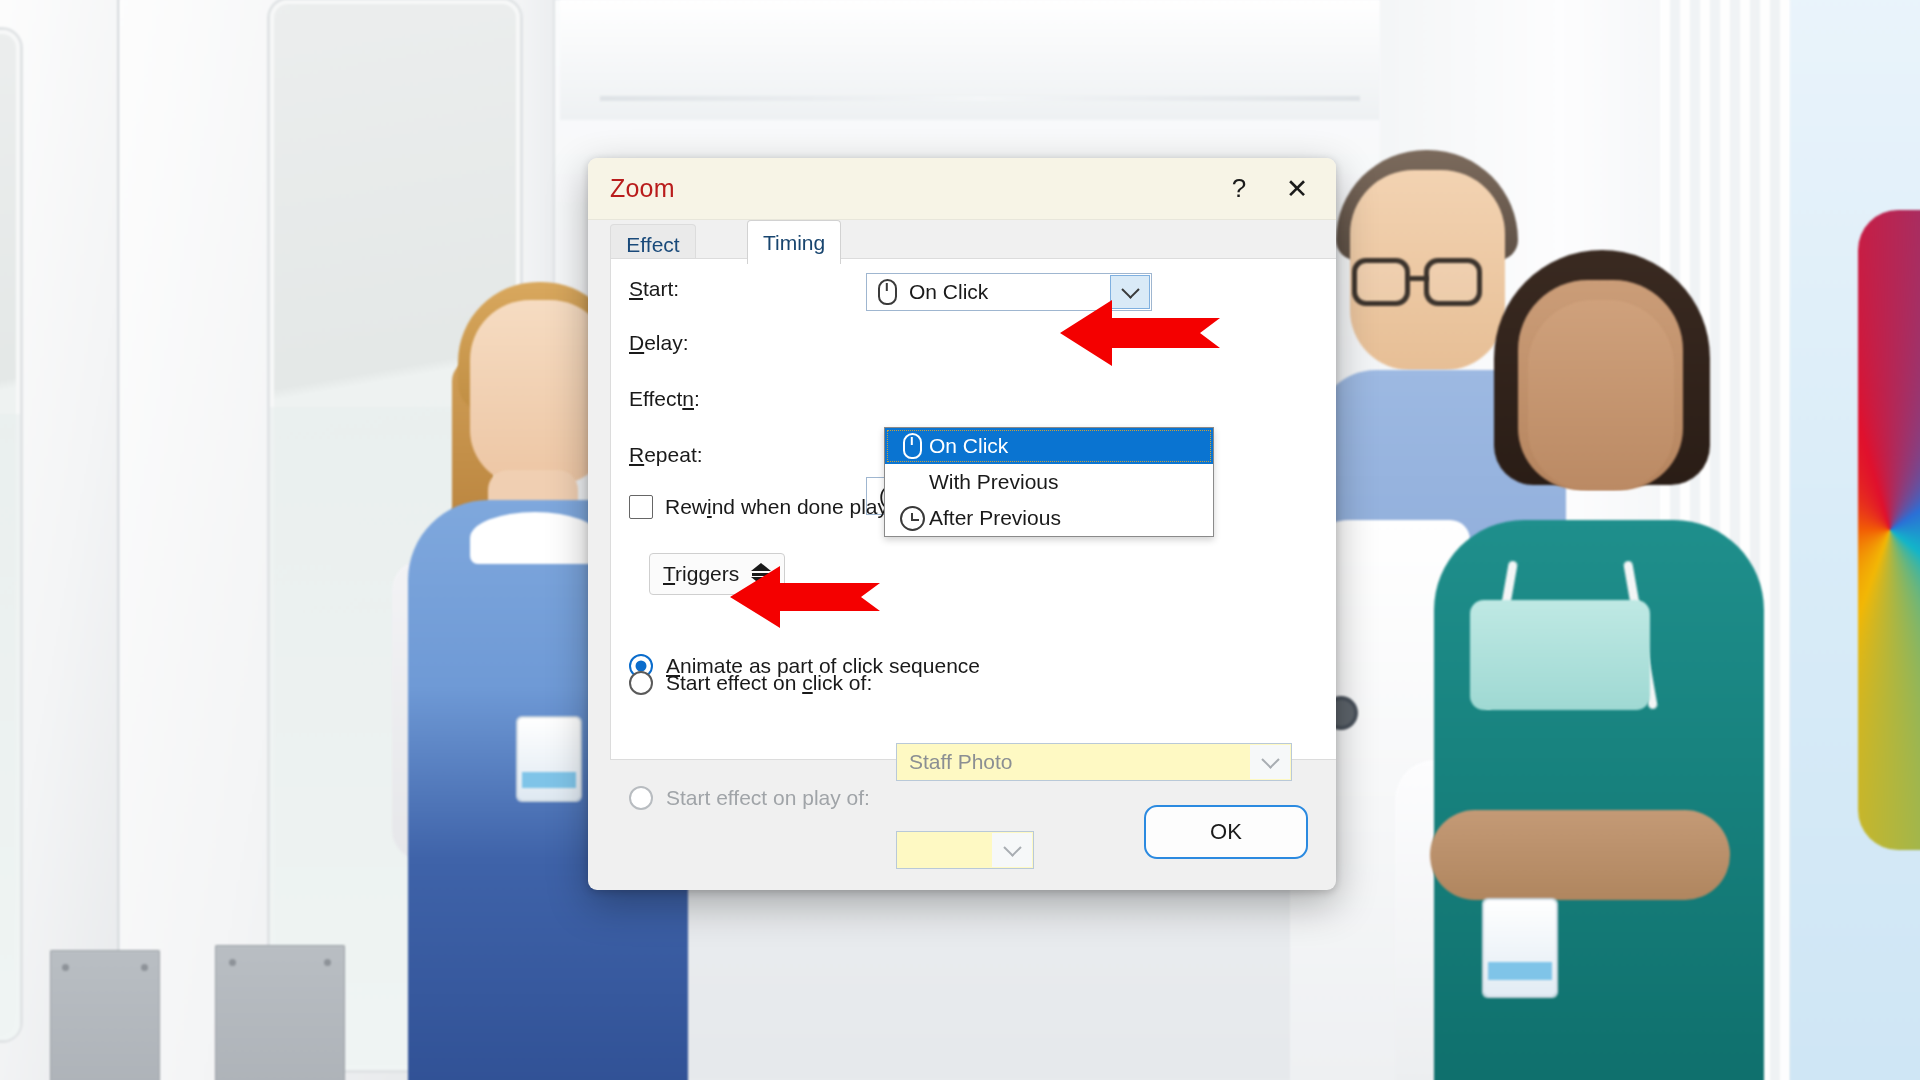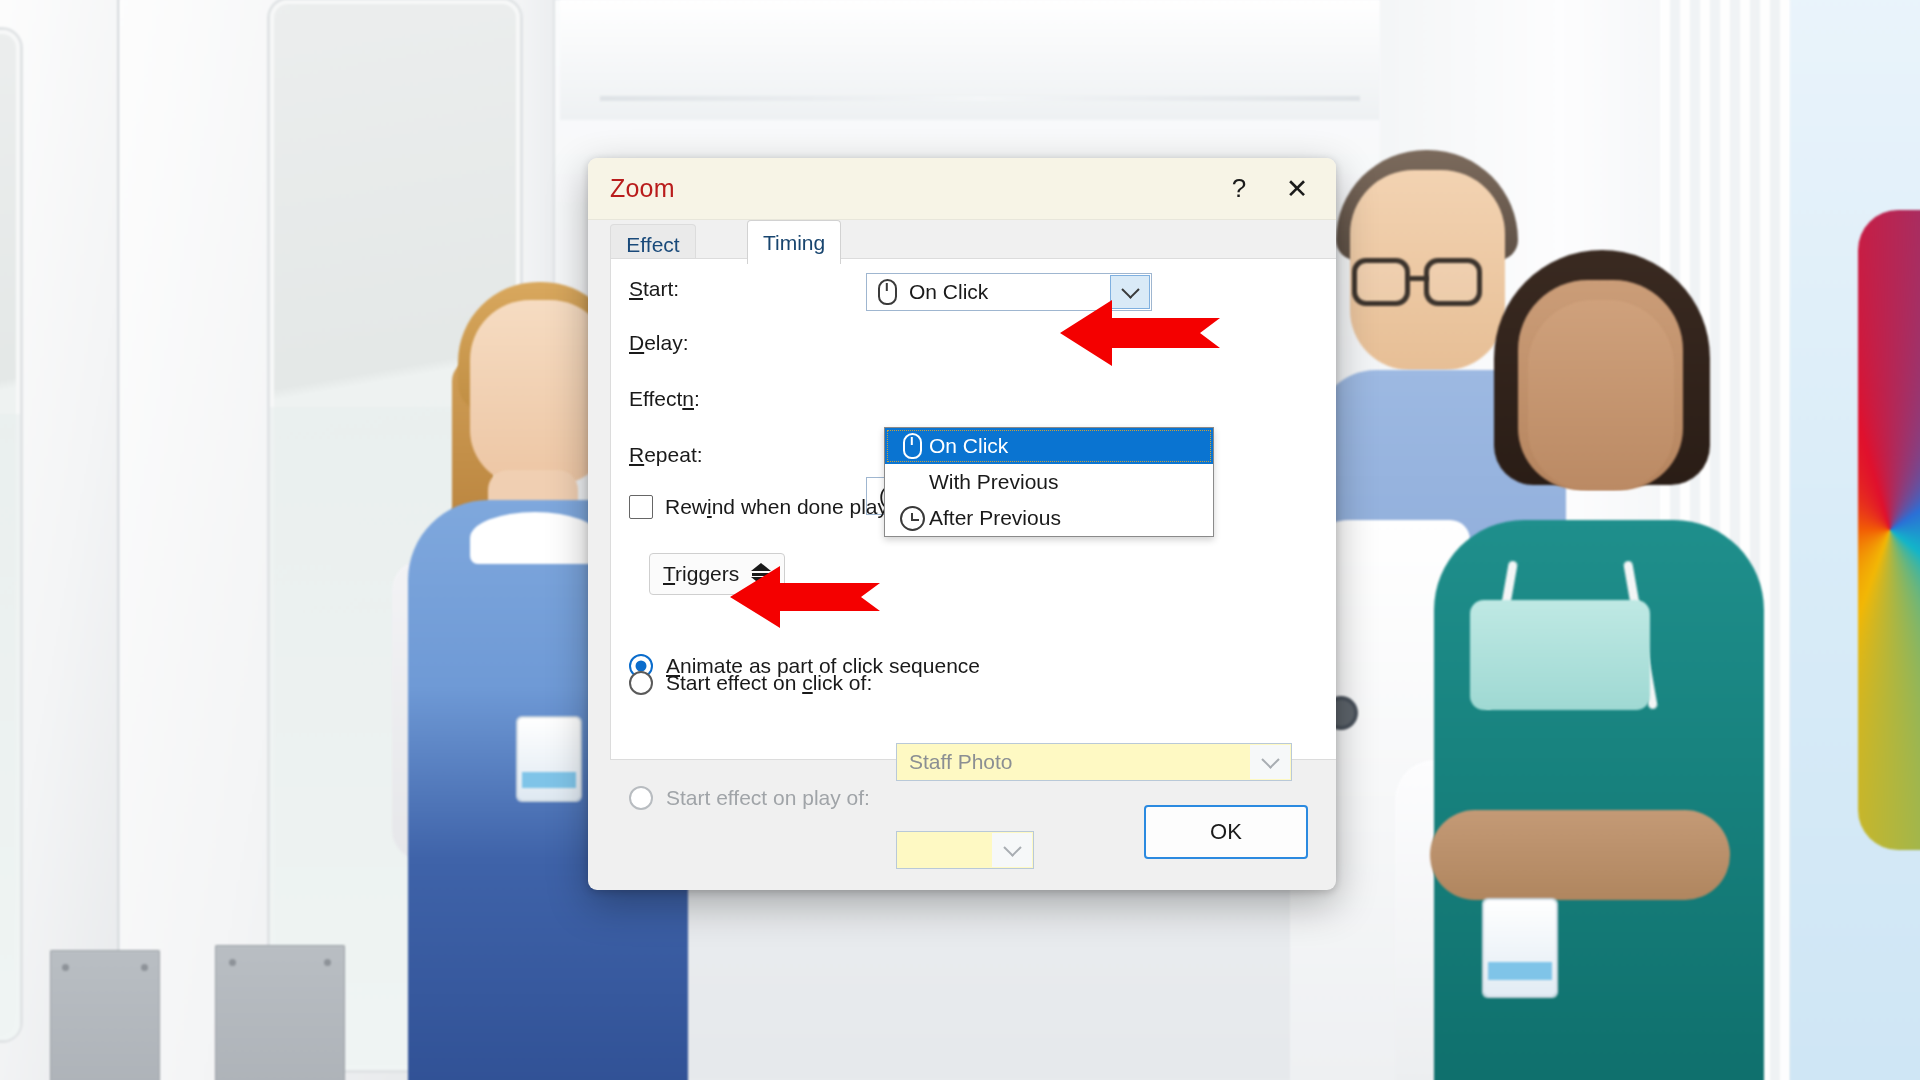--- a/index.html
+++ b/index.html
@@ -399,21 +399,21 @@
   
   #footer {
     position:absolute; left:0; right:0; bottom:0; height:116px;
     display:flex; align-items:center; justify-content:flex-end;
     padding-right: 28px; gap: 22px;
   }
   .btn {
     width: 164px; height: 54px;
     display:flex; align-items:center; justify-content:center;
     font-size: 22px; color:#1a1a1a;
-    background:#fdfdfd; border:1px solid #cfcfcf; border-radius: 4px;
+    background:#fdfdfd; border:1px solid #cfcfcf; border-radius: 13px;
   }
   .btn.primary { border: 2px solid #2b8ae0; }
 
   
   .red-arrow { position:absolute; z-index: 60; }
   #arrow-start  { left: 1060px; top: 296px; }
   #arrow-trig   { left: 730px;  top: 562px; }
 </style>
 </head>
 <body>

